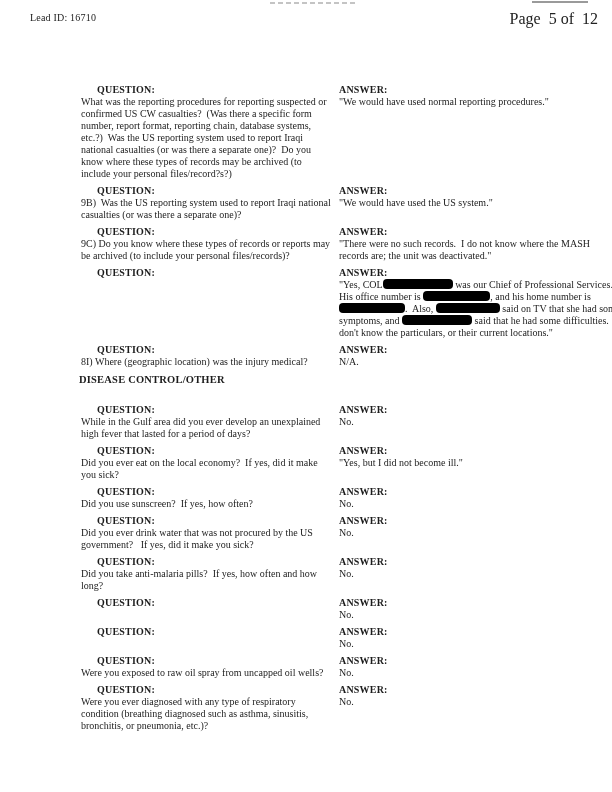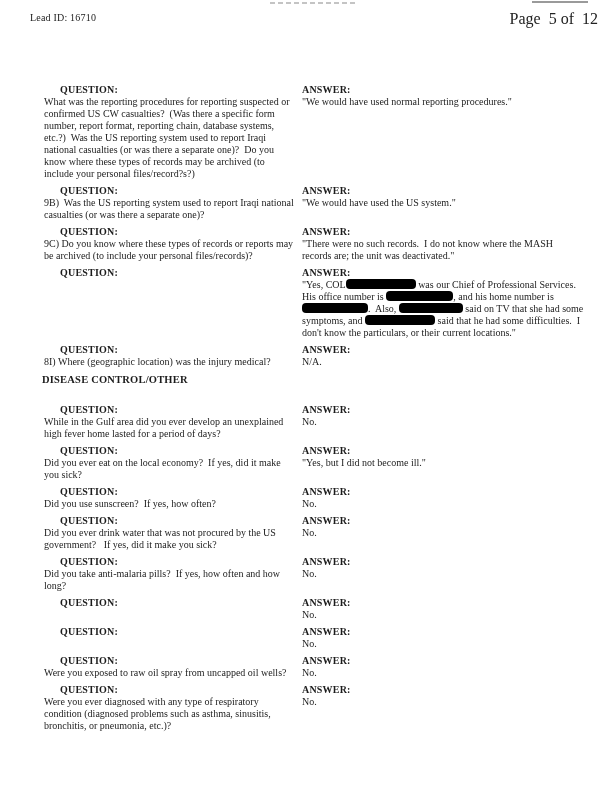--- a/index.html
+++ b/index.html
@@ -23,21 +23,21 @@
   .artifact-center{
     position:absolute;left:270px;top:2px;width:88px;height:2px;
     background:repeating-linear-gradient(90deg,#c4c4c4 0 5px,transparent 5px 8px);
   }
   .artifact-right{
     position:absolute;left:532px;top:1px;width:56px;height:2px;
     background:#9a9a9a;
   }
   
   .content{
-    position:absolute;left:0;top:84px;right:0;
+    position:absolute;left:0;top:84px;right:0;padding-left:37px;
   }
   .row{
     display:flex;align-items:flex-start;
     margin-bottom:5px;
   }
   .col-q{
     width:258px;margin-left:44px;flex:0 0 auto;
   }
   .col-a{
     width:284px;flex:0 0 auto;
@@ -122,21 +122,21 @@
     </div>
     <div class="col-a">
       <div class="a-label">ANSWER:</div>
       <span class="a-text"><span>N/A.</span></span>
     </div>
   </div>
     <div class="section-heading">DISEASE CONTROL/OTHER</div>
     <div class="row">
     <div class="col-q">
       <div class="q-label">QUESTION:</div>
-      <span class="q-text">While in the Gulf area did you ever develop an unexplained high fever home lasted for a period of days?</span>
+      <span class="q-text">While in the Gulf area did you ever develop an unexplained high fever that lasted for a period of days?</span>
     </div>
     <div class="col-a">
       <div class="a-label">ANSWER:</div>
       <span class="a-text"><span>No.</span></span>
     </div>
   </div>
     <div class="row">
     <div class="col-q">
       <div class="q-label">QUESTION:</div>
       <span class="q-text">Did you ever eat on the local economy?  If yes, did it make you sick?</span>
@@ -200,20 +200,20 @@
       <span class="q-text">Were you exposed to raw oil spray from uncapped oil wells?</span>
     </div>
     <div class="col-a">
       <div class="a-label">ANSWER:</div>
       <span class="a-text"><span>No.</span></span>
     </div>
   </div>
     <div class="row">
     <div class="col-q">
       <div class="q-label">QUESTION:</div>
-      <span class="q-text">Were you ever diagnosed with any type of respiratory condition (diagnosed problems such as asthma, sinusitis, bronchitis, or pneumonia, etc.)?</span>
+      <span class="q-text">Were you ever diagnosed with any type of respiratory condition (breathing diagnosed such as asthma, sinusitis, bronchitis, or pneumonia, etc.)?</span>
     </div>
     <div class="col-a">
       <div class="a-label">ANSWER:</div>
       <span class="a-text"><span>No.</span></span>
     </div>
   </div>
   </div>
 
 </body></html>

